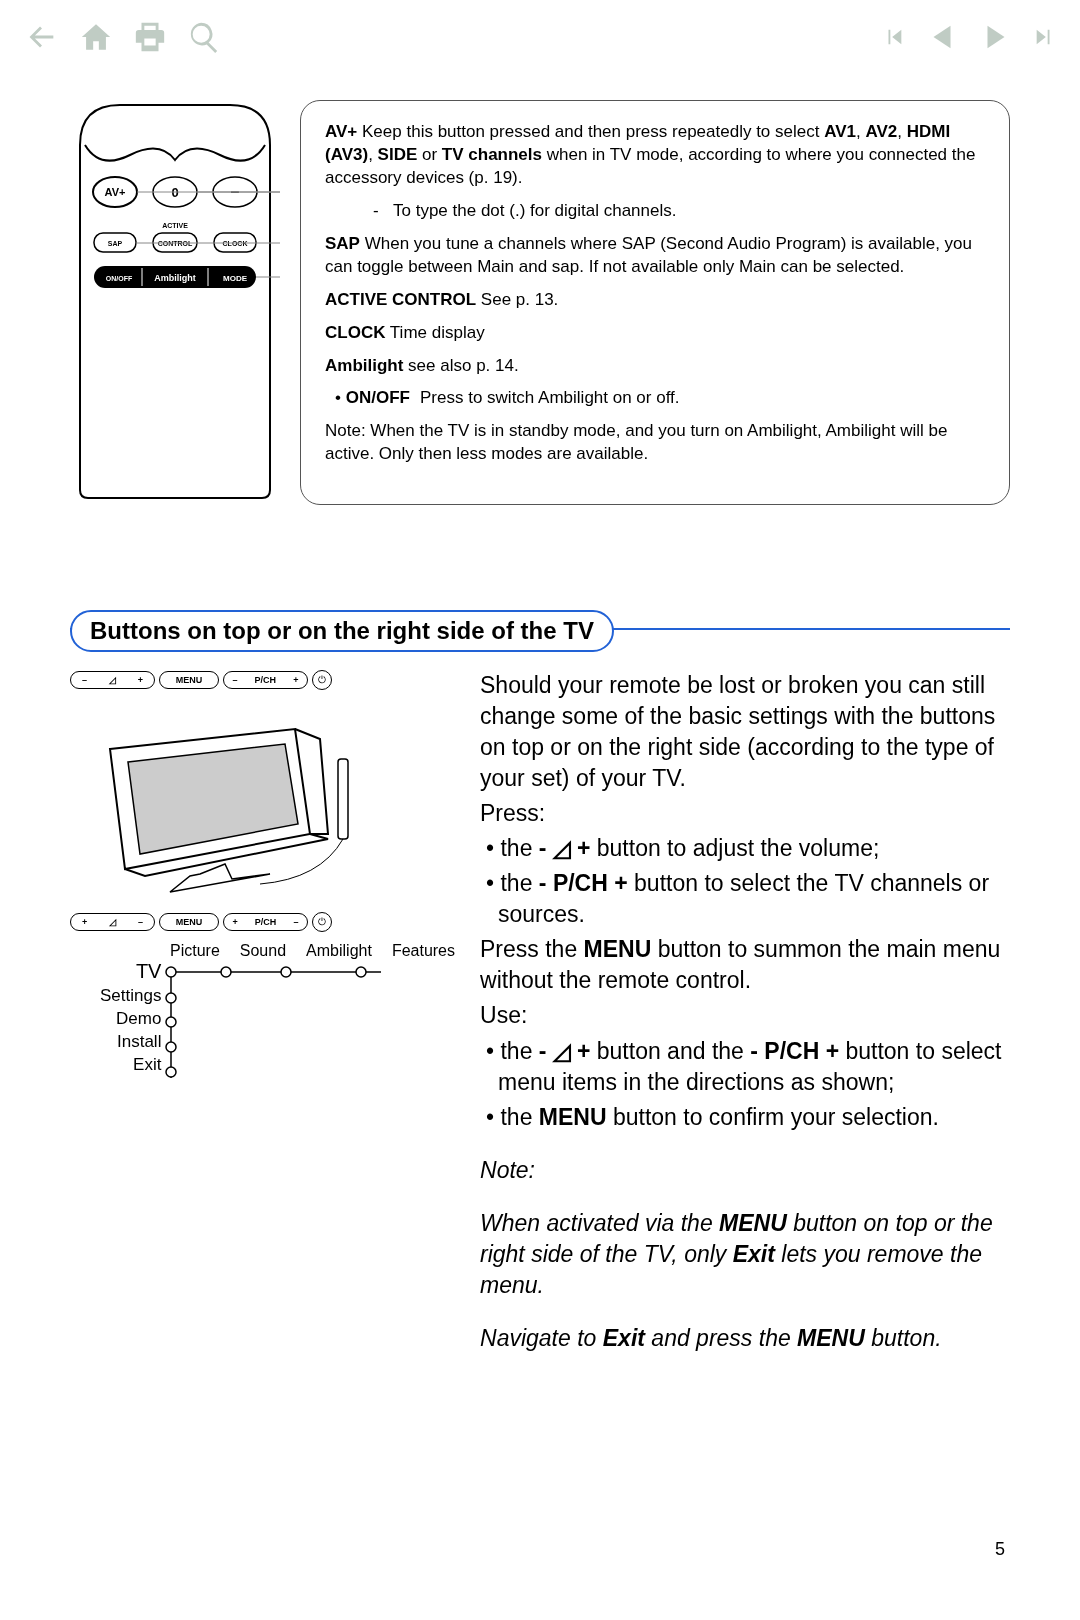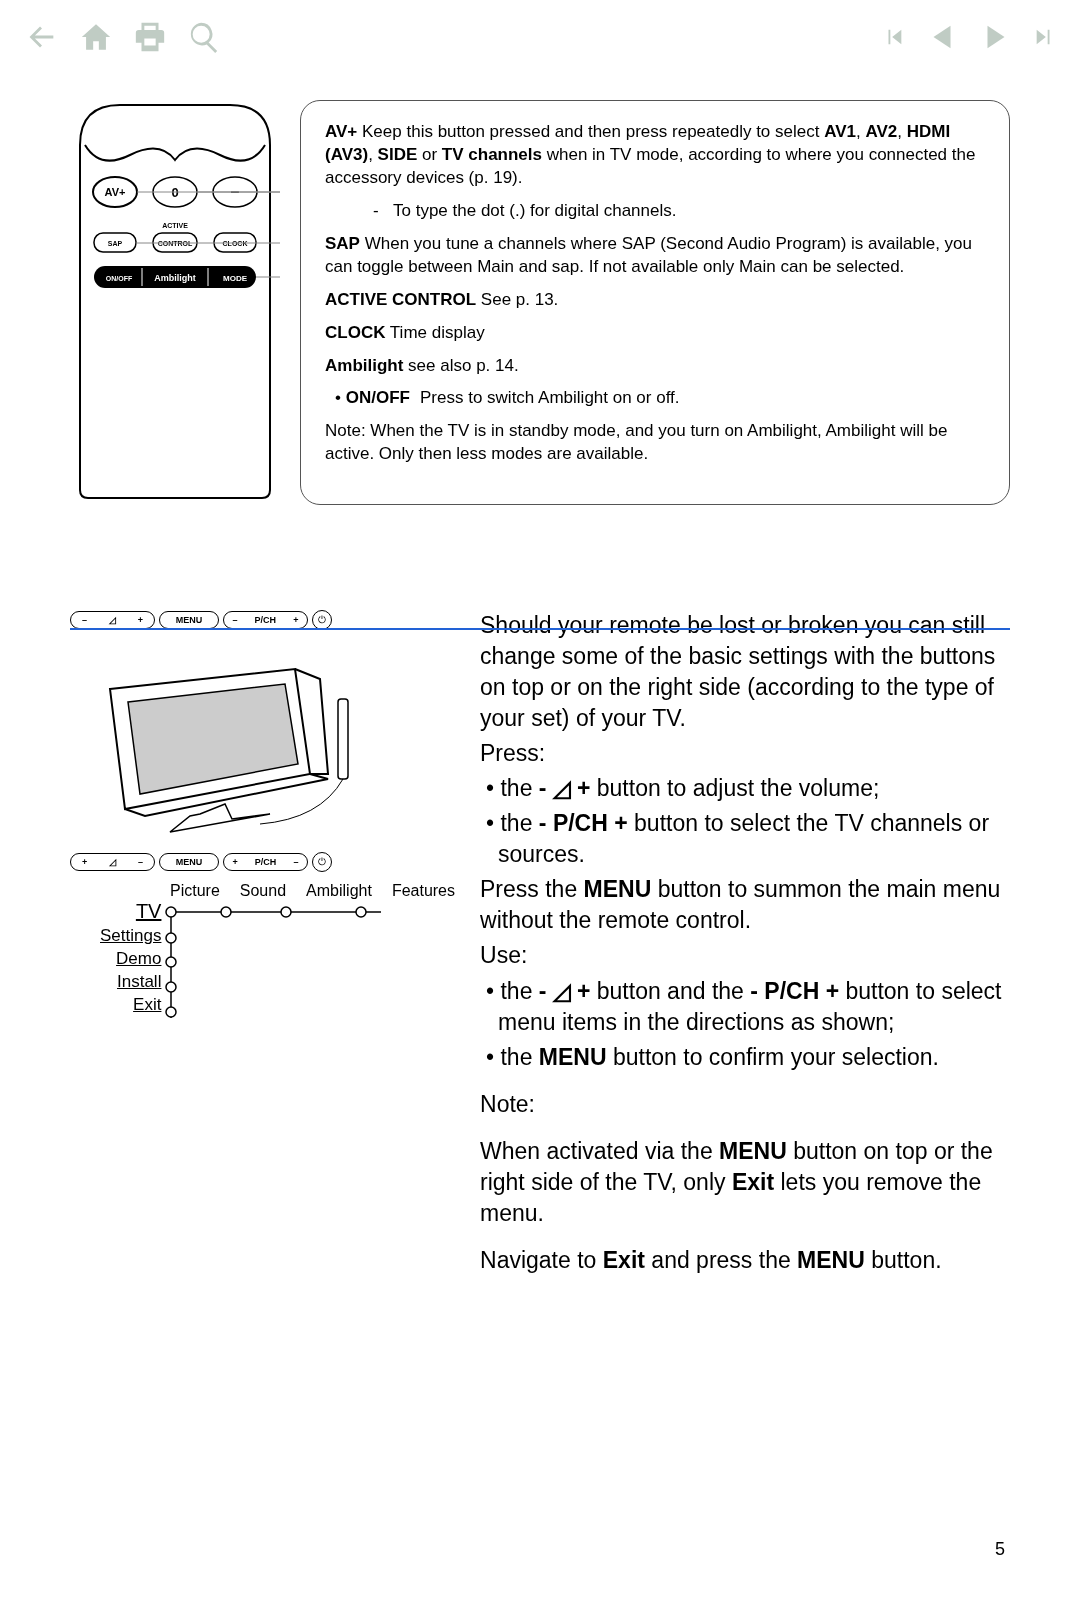--- a/index.html
+++ b/index.html
@@ -115,29 +115,29 @@
     .circ-btn {
       width: 20px; height: 20px;
       border: 1.5px solid #000;
       border-radius: 50%;
       display: flex;
       align-items: center; justify-content: center;
       font-size: 10px;
     }
     .tv-img { margin: 8px 0; }
     .menu-labels { display: flex; gap: 20px; margin-left: 100px; font-size: 16px; margin-top: 6px;}
-    .menu-tree-labels { display: flex; flex-direction: column; text-align: right; gap: 3px; margin-left: 30px; font-size: 17px; text-decoration: underline;}
+    .menu-tree-labels { display: flex; flex-direction: column; text-align: right; gap: 3px; margin-left: 30px; font-size: 17px;}
     .menu-tree-labels .tv-label { font-size: 20px; }
     .right-text {
       flex: 1;
       font-size: 23px;
       line-height: 1.35;
     }
     .right-text p { margin-bottom: 4px; }
-    .right-text .note-h { margin-top: 16px; }
+    .right-text .note-h { font-style: italic; margin-top: 22px; }
     .right-text .bullet { padding-left: 18px; text-indent: -12px; }
     .page-num {
       position: absolute;
       bottom: 60px;
       right: 75px;
       font-size: 18px;
     }
     .remote-btn-text { font-size: 7px; font-weight: bold; font-family: Arial; }
   </style>
 </head>
@@ -229,20 +229,21 @@
             <span style="width:85px;">• <b>ON/OFF</b></span>
             <span>Press to switch Ambilight on or off.</span>
           </p>
       </div>
       <p class="note">Note: When the TV is in standby mode, and you turn on Ambilight, Ambilight will be active. Only then less modes are available.</p>
     </div>
   </div>
 
   <div class="bottom-section">
     <div class="section-rule"></div>
+    <div class="section-title">Buttons on top or on the right side of the TV</div>
     <div class="bottom-flex">
       <div class="tv-diagram-col">
         <div class="button-bar">
           <div class="pill vol">
               <span>–</span>
               <span>◿</span>
               <span>+</span>
             </div>
           <div class="pill menu">MENU</div>
           <div class="pill pch">

